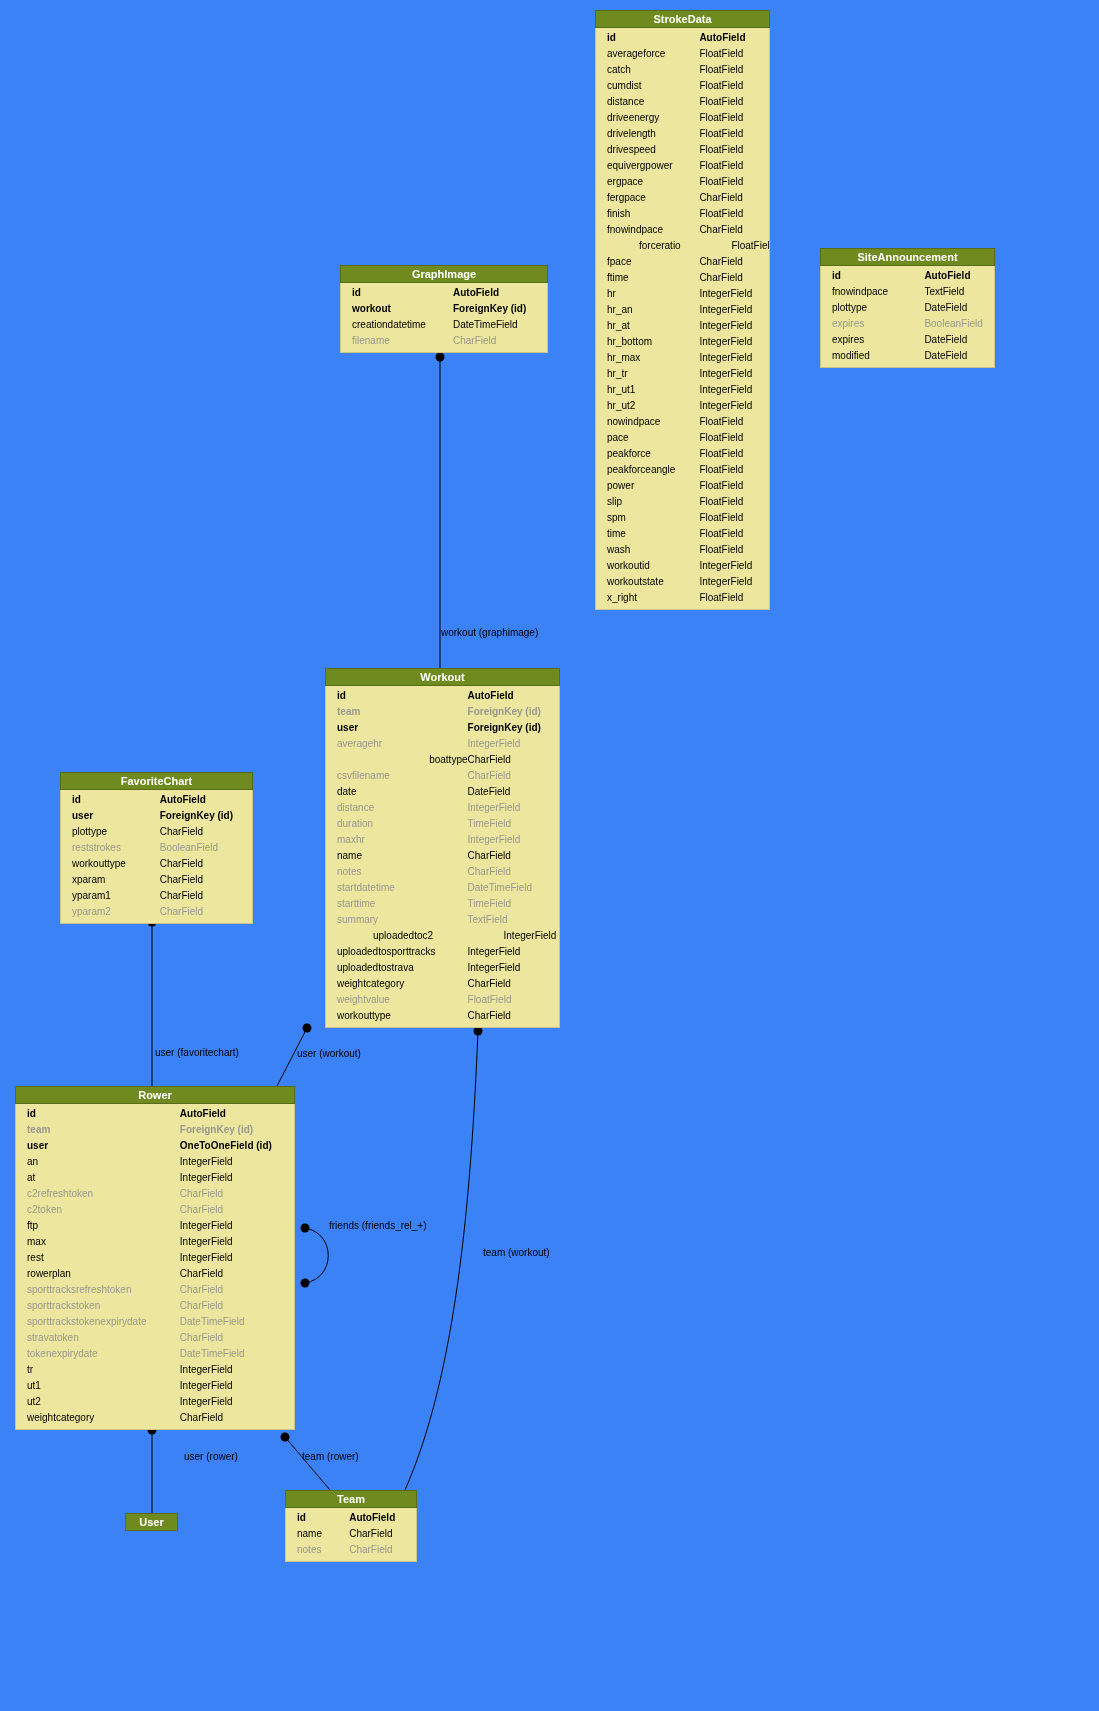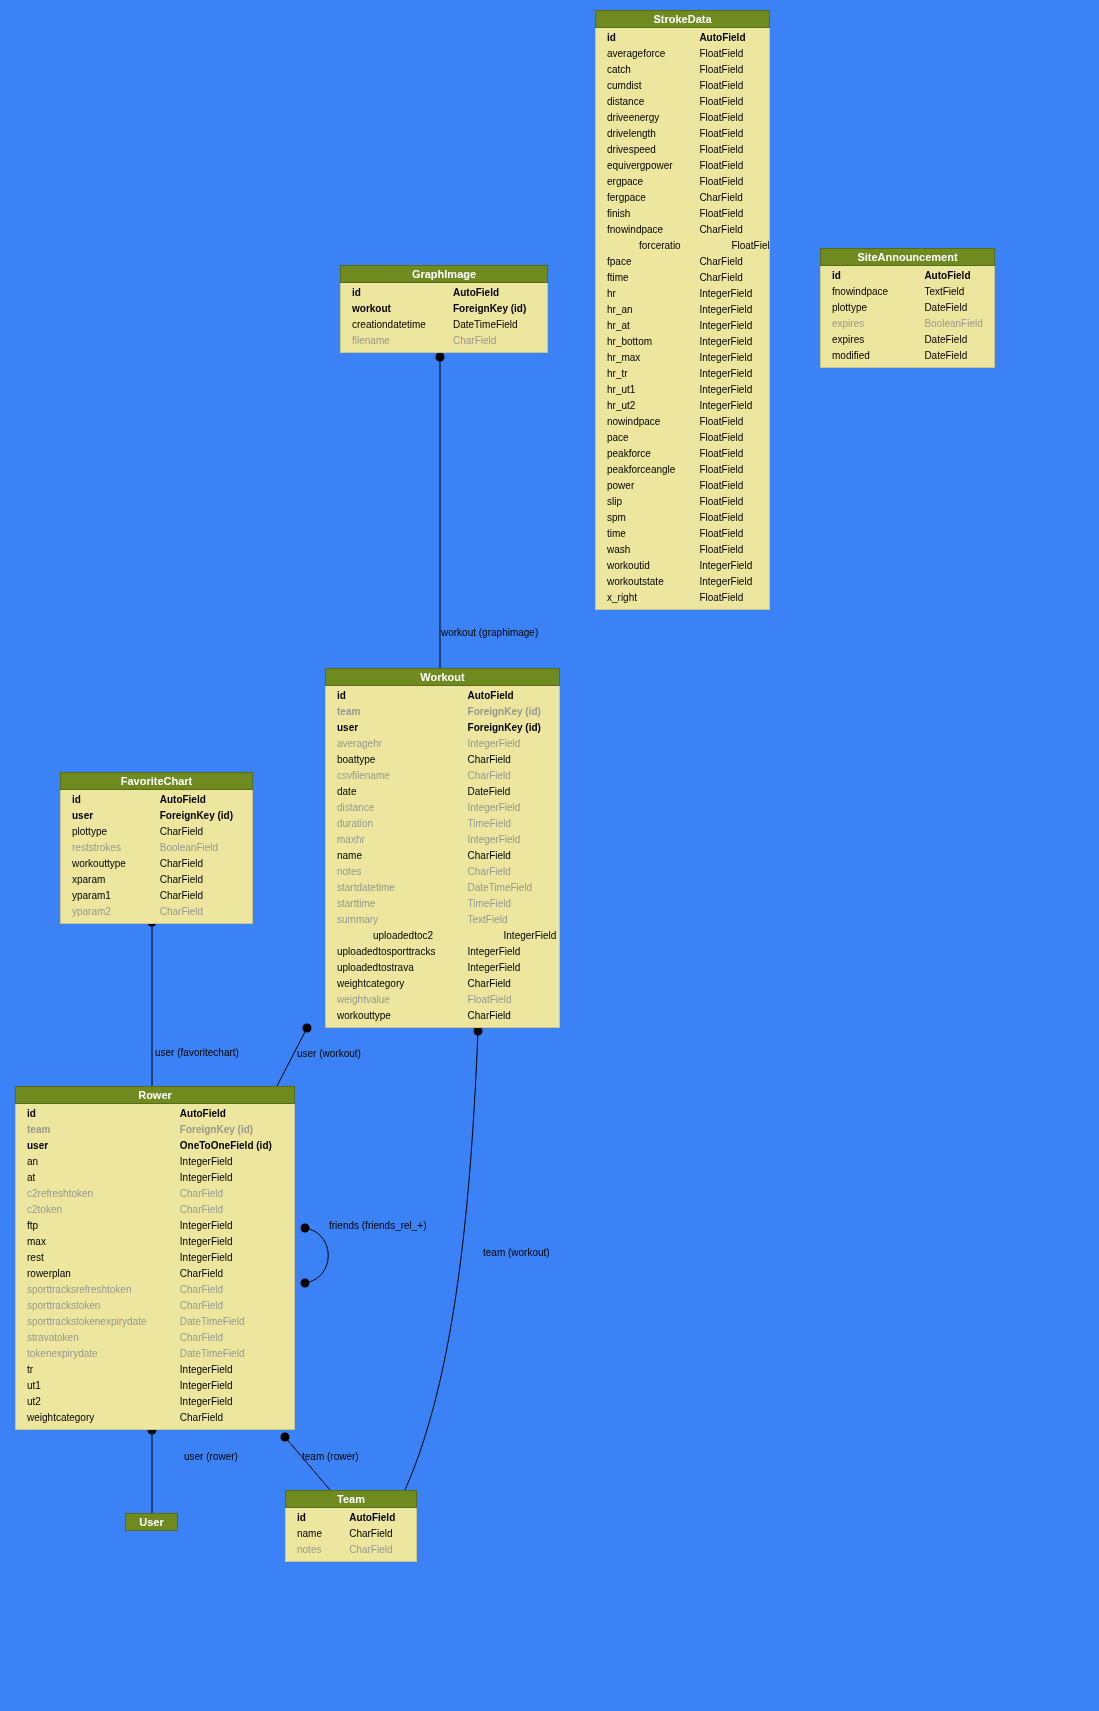--- a/index.html
+++ b/index.html
@@ -291,21 +291,21 @@
         </div>
         <div class="frow">
           <span class="fname b" style="width: 61%;">user</span>
           <span class="ftype b">ForeignKey (id)</span>
         </div>
         <div class="frow">
           <span class="fname m" style="width: 61%;">averagehr</span>
           <span class="ftype m">IntegerField</span>
         </div>
         <div class="frow">
-          <span class="fname" style="width: 61%;">boattype</span>
+          <span class="fname" style="width: 61%; text-align: right;">boattype</span>
           <span class="ftype">CharField</span>
         </div>
         <div class="frow">
           <span class="fname m" style="width: 61%;">csvfilename</span>
           <span class="ftype m">CharField</span>
         </div>
         <div class="frow">
           <span class="fname" style="width: 61%;">date</span>
           <span class="ftype">DateField</span>
         </div>

